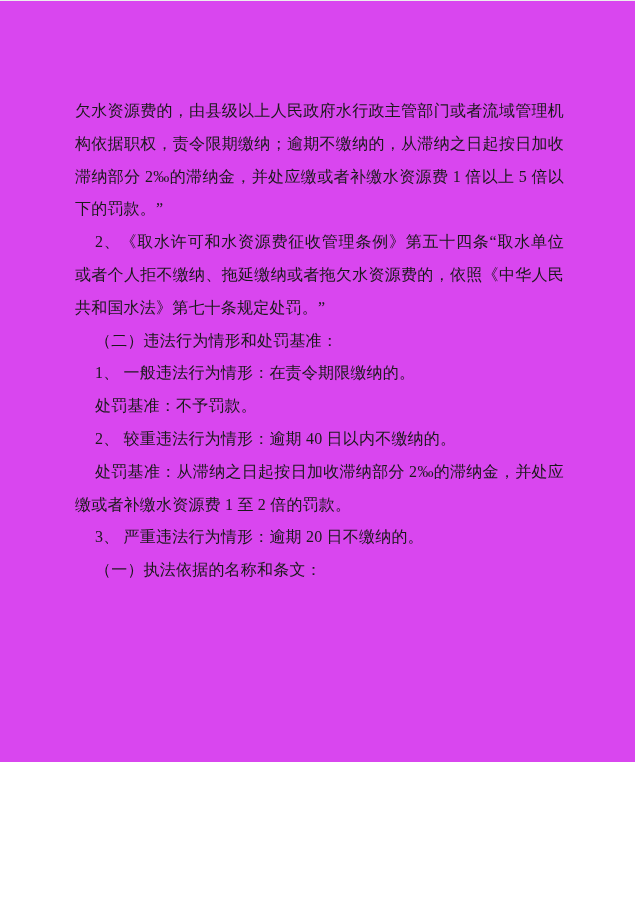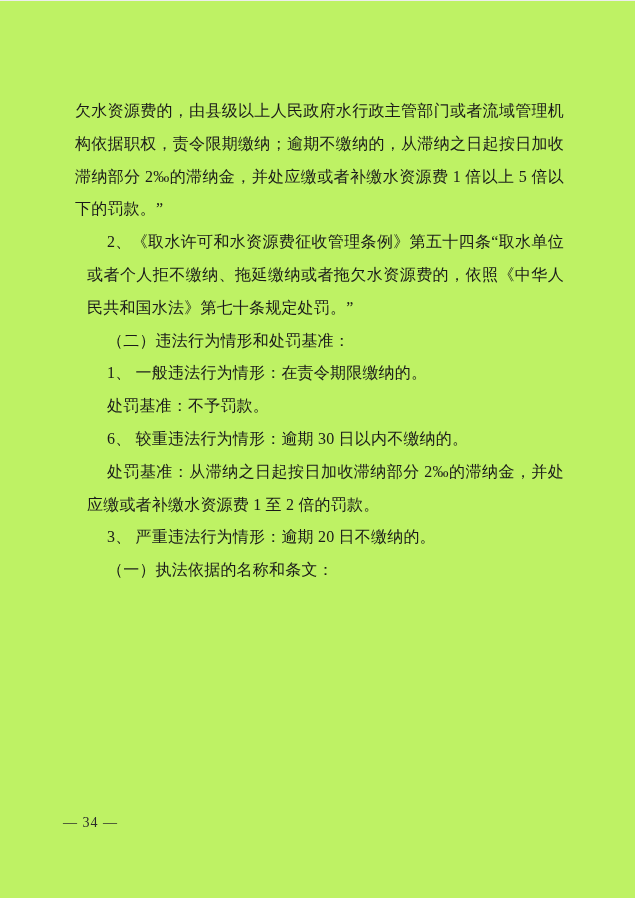--- a/index.html
+++ b/index.html
@@ -3,22 +3,22 @@
 <meta charset="utf-8">
 <style>
   html, body {
     margin: 0;
     padding: 0;
     background: #ffffff;
   }
   .page {
     position: relative;
     width: 635px;
-    height: 898px;
-    background: #bef264;
+    height: 762px;
+    background: #d946ef;
     overflow: hidden;
     font-family: "Liberation Serif", "DejaVu Serif", serif;
     color: #1a1a1a;
     border-top: 1px solid #ededed;
     box-sizing: border-box;
   }
   .content {
     position: absolute;
     left: 75px;
     top: 94px;
@@ -27,21 +27,20 @@
     line-height: 32.8px;
     text-align: justify;
     letter-spacing: 0.2px;
   }
   .content p.para {
     margin: 0;
     padding: 0;
   }
   .content p.para.indent {
     text-indent: 20px;
-    margin-left: 12px;
   }
   .run { font-weight: normal; }
   .run.bold { font-weight: 400; }
   .footer {
     position: absolute;
     left: 63px;
     top: 814px;
     font-size: 14px;
     color: #2b2b2b;
     letter-spacing: 1px;
@@ -51,19 +50,19 @@
 </head>
 <body>
 
 <div class="page">
   <div class="content">
       <p class="para"><span class="run">欠水资源费的，由县级以上人民政府水行政主管部门或者流域管理机构依据职权，责令限期缴纳；逾期不缴纳的，从滞纳之日起按日加收滞纳部分 2‰的滞纳金，并处应缴或者补缴水资源费 1 倍以上 5 倍以下的罚款。”</span></p>
       <p class="para indent"><span class="run">2、《取水许可和水资源费征收管理条例》第五十四条“取水单位或者个人拒不缴纳、拖延缴纳或者拖欠水资源费的，依照《中华人民共和国水法》第七十条规定处罚。”</span></p>
       <p class="para indent"><span class="run bold">（二）违法行为情形和处罚基准：</span></p>
       <p class="para indent"><span class="run bold">1、 一般违法行为情形：</span><span class="run">在责令期限缴纳的。</span></p>
       <p class="para indent"><span class="run bold">处罚基准：</span><span class="run">不予罚款。</span></p>
-      <p class="para indent"><span class="run bold">6、 较重违法行为情形：</span><span class="run">逾期 30 日以内不缴纳的。</span></p>
+      <p class="para indent"><span class="run bold">2、 较重违法行为情形：</span><span class="run">逾期 40 日以内不缴纳的。</span></p>
       <p class="para indent"><span class="run bold">处罚基准：</span><span class="run">从滞纳之日起按日加收滞纳部分 2‰的滞纳金，并处应缴或者补缴水资源费 1 至 2 倍的罚款。</span></p>
       <p class="para indent"><span class="run bold">3、 严重违法行为情形：</span><span class="run">逾期 20 日不缴纳的。</span></p>
       <p class="para indent"><span class="run bold">（一）执法依据的名称和条文：</span></p>
     </div>
   <div class="footer">— 34 —</div>
 </div>
 
 </body></html>

